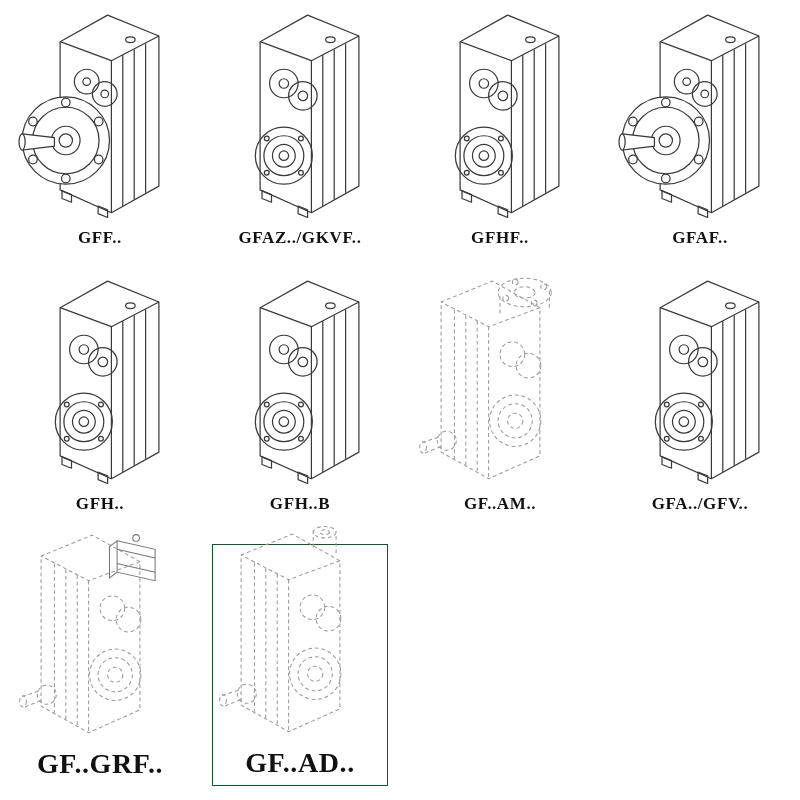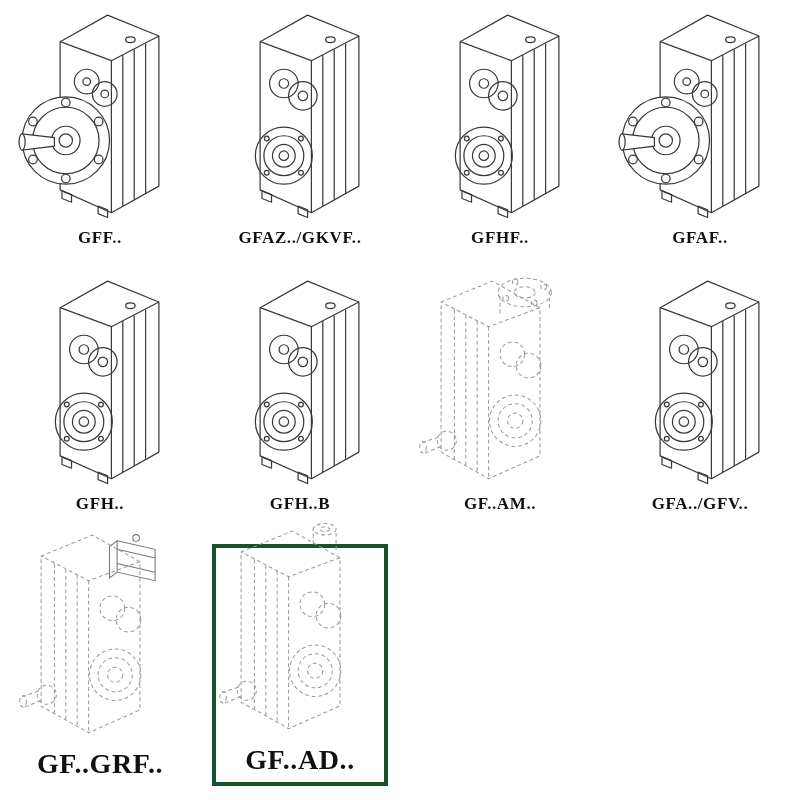--- a/index.html
+++ b/index.html
@@ -41,21 +41,21 @@
     font-size: 17px;
     letter-spacing: 0.6px;
     color: #111111;
     margin-top: 2px;
     white-space: nowrap;
   }
   figure.cell.big .label {
     font-size: 28px;
   }
   figure.cell.boxed {
-    border: 4px solid #14532d;
+    border: 1px solid #14532d;
   }
   .defs-holder {
     position: absolute;
     width: 0;
     height: 0;
     overflow: hidden;
   }
 </style>
 </head>
 <body>

